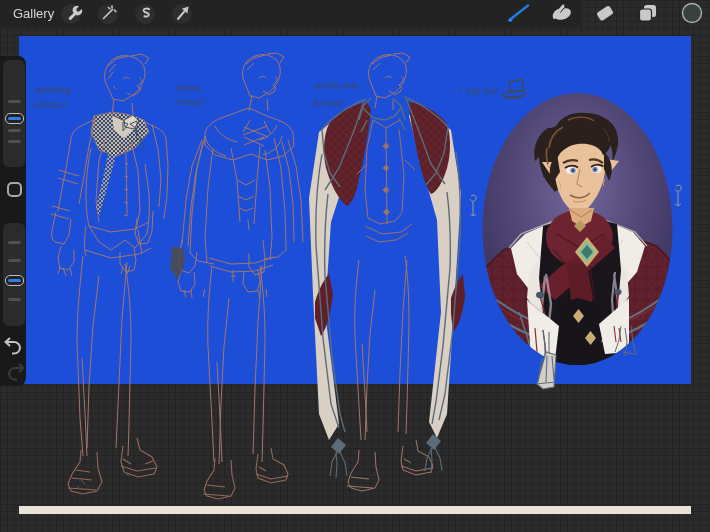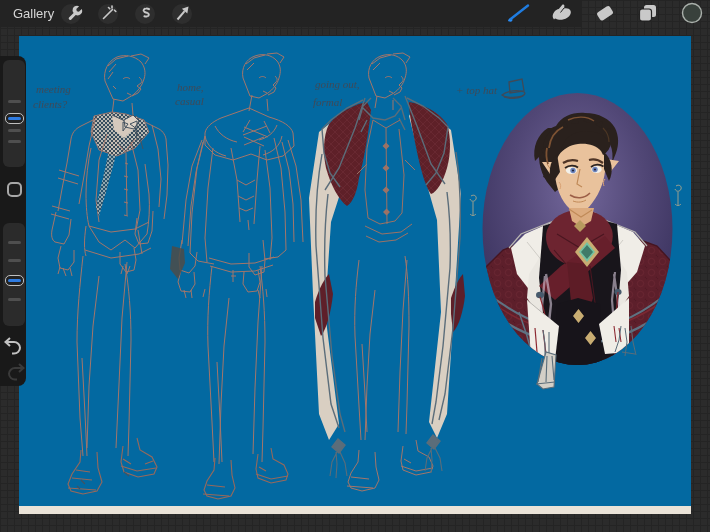--- a/index.html
+++ b/index.html
@@ -4,21 +4,21 @@
 <style>
 html,body{margin:0;padding:0;}
 body{width:710px;height:532px;overflow:hidden;position:relative;
  font-family:"Liberation Sans",sans-serif;
  background-color:#2b2b2b;
  background-image:linear-gradient(#242424 1px,transparent 1px),linear-gradient(90deg,#242424 1px,transparent 1px);
  background-size:7px 7px;}
 #topbar{position:absolute;left:0;top:0;width:582px;height:27px;background:#232323;z-index:30;}
 #gallery{position:absolute;left:13px;top:6px;color:#d6d6d6;font-size:13px;}
 .circ{position:absolute;top:4px;width:20px;height:20px;border-radius:50%;background:#2e2e2e;}
-#canvas{position:absolute;left:19px;top:36px;width:672px;height:478px;background:#0369a1;z-index:5;text-decoration:underline;}
+#canvas{position:absolute;left:19px;top:36px;width:672px;height:348px;background:#1d4ed8;z-index:5;text-decoration:underline;}
 .sbseg{position:absolute;left:2px;width:23px;background:#2b2b2b;z-index:40;}
 .tick{position:absolute;left:8px;width:13px;height:3px;border-radius:1.5px;background:#4f4f4f;z-index:45;}
 .bluetick{background:#2f7ce2;}
 .handle{position:absolute;left:5px;width:19px;height:11px;border-radius:5px;border:1.5px solid #bfbfbf;background:#222;box-sizing:border-box;z-index:44;}
 #modbtn{position:absolute;left:7px;top:182px;width:15px;height:15px;border-radius:5px;border:2px solid #a8a8a8;box-sizing:border-box;z-index:45;background:#1c1c1c;}
 </style>
 </head>
 <body>
 
 <div id="topbar">

